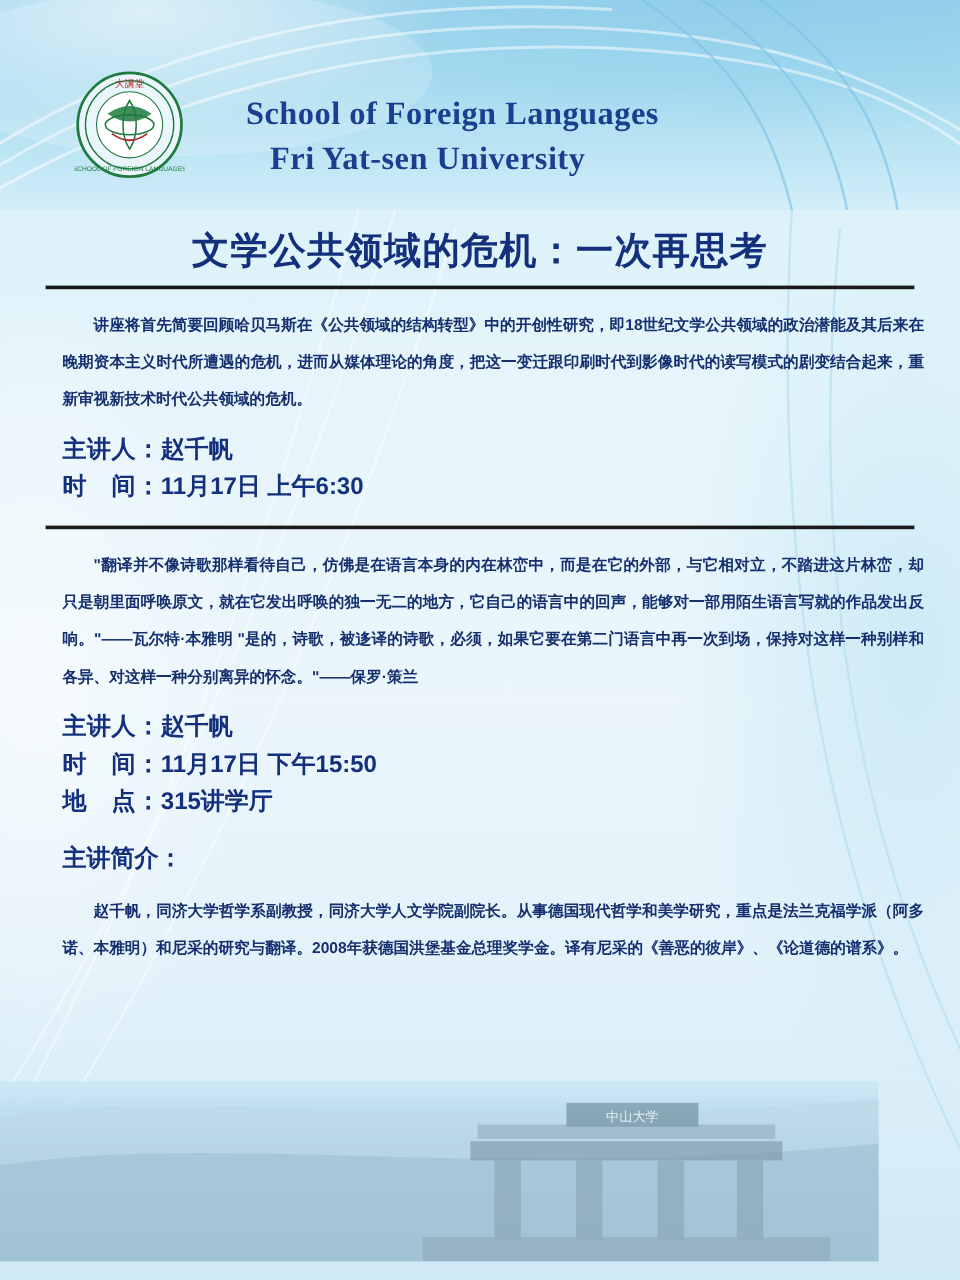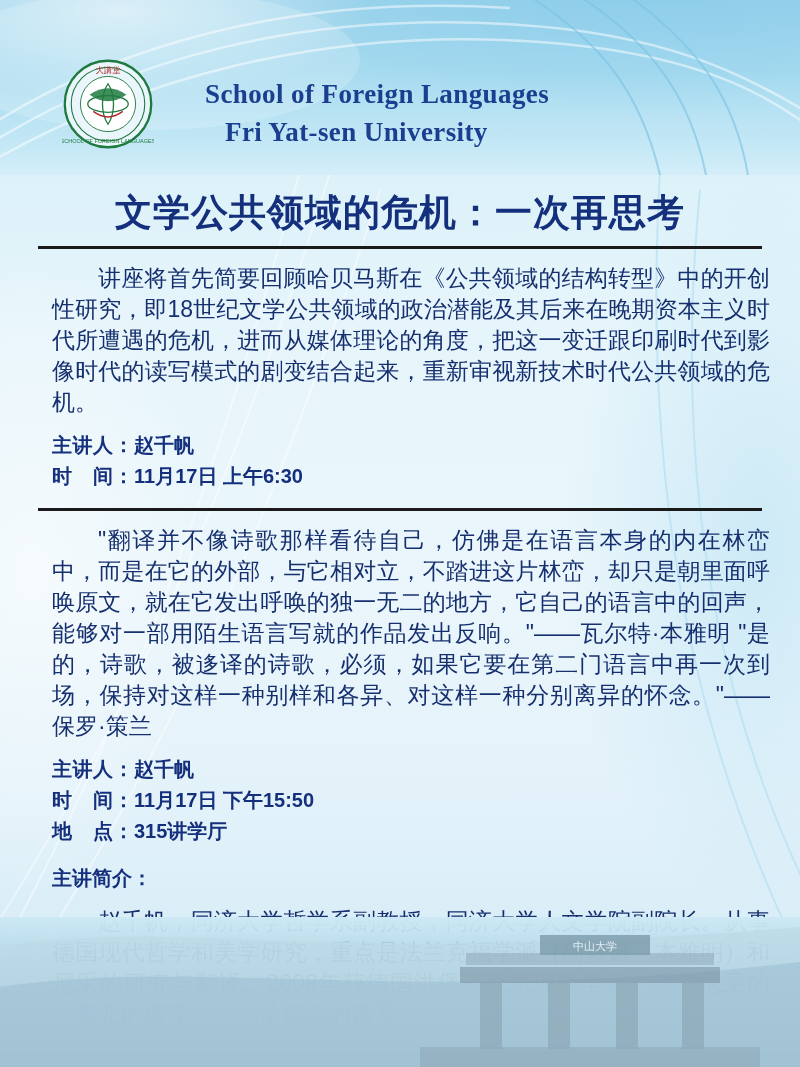--- a/index.html
+++ b/index.html
@@ -64,58 +64,58 @@
   
   .content {
     position: absolute;
     left: 0; top: 178px;
     width: 800px;
   }
   .section-title {
     text-align: center;
     color: #14307d;
     font-weight: bold;
-    font-size: 37px;
+    font-size: 31px;
     letter-spacing: 1px;
     padding: 10px 0 8px 0;
   }
   .rule {
     height: 3px;
     background: #1a1a1a;
     margin: 0 38px 0 38px;
   }
   .body-block {
     margin: 14px 30px 0 52px;
     color: #16306f;
-    font-size: 23px;
+    font-size: 13px;
     line-height: 31px;
     text-align: justify;
-    font-weight: 400;
+    font-weight: 700;
   }
   .indent { text-indent: 2em; }
   .meta {
     margin: 12px 52px 0 52px;
     color: #14307d;
     font-weight: bold;
     font-size: 20px;
     line-height: 31px;
   }
   .meta .lbl { letter-spacing: 0.5px; text-align: center; }
   .gap { height: 16px; }
   .bio-title {
     margin: 18px 52px 0 52px;
     color: #14307d;
     font-weight: bold;
     font-size: 20px;
   }
   
   .photo {
     position: absolute;
-    left: 0; bottom: 0;
-    width: 800px; height: 150px;
+    left: 0; bottom: 16px;
+    width: 732px; height: 150px;
     background: linear-gradient(180deg, rgba(205,233,245,1) 0%, rgba(178,214,230,0.85) 25%, rgba(150,186,205,0.9) 60%, rgba(120,158,180,1) 100%);
     overflow: hidden;
   }
   .gate { position: absolute; right: 40px; bottom: 0; width: 340px; height: 140px; opacity: 0.75; }
   .footerwave { position: absolute; left: 0; bottom: 0; width: 800px; height: 150px; }
 </style>
 </head>
 <body>
 
 <div class="poster">

